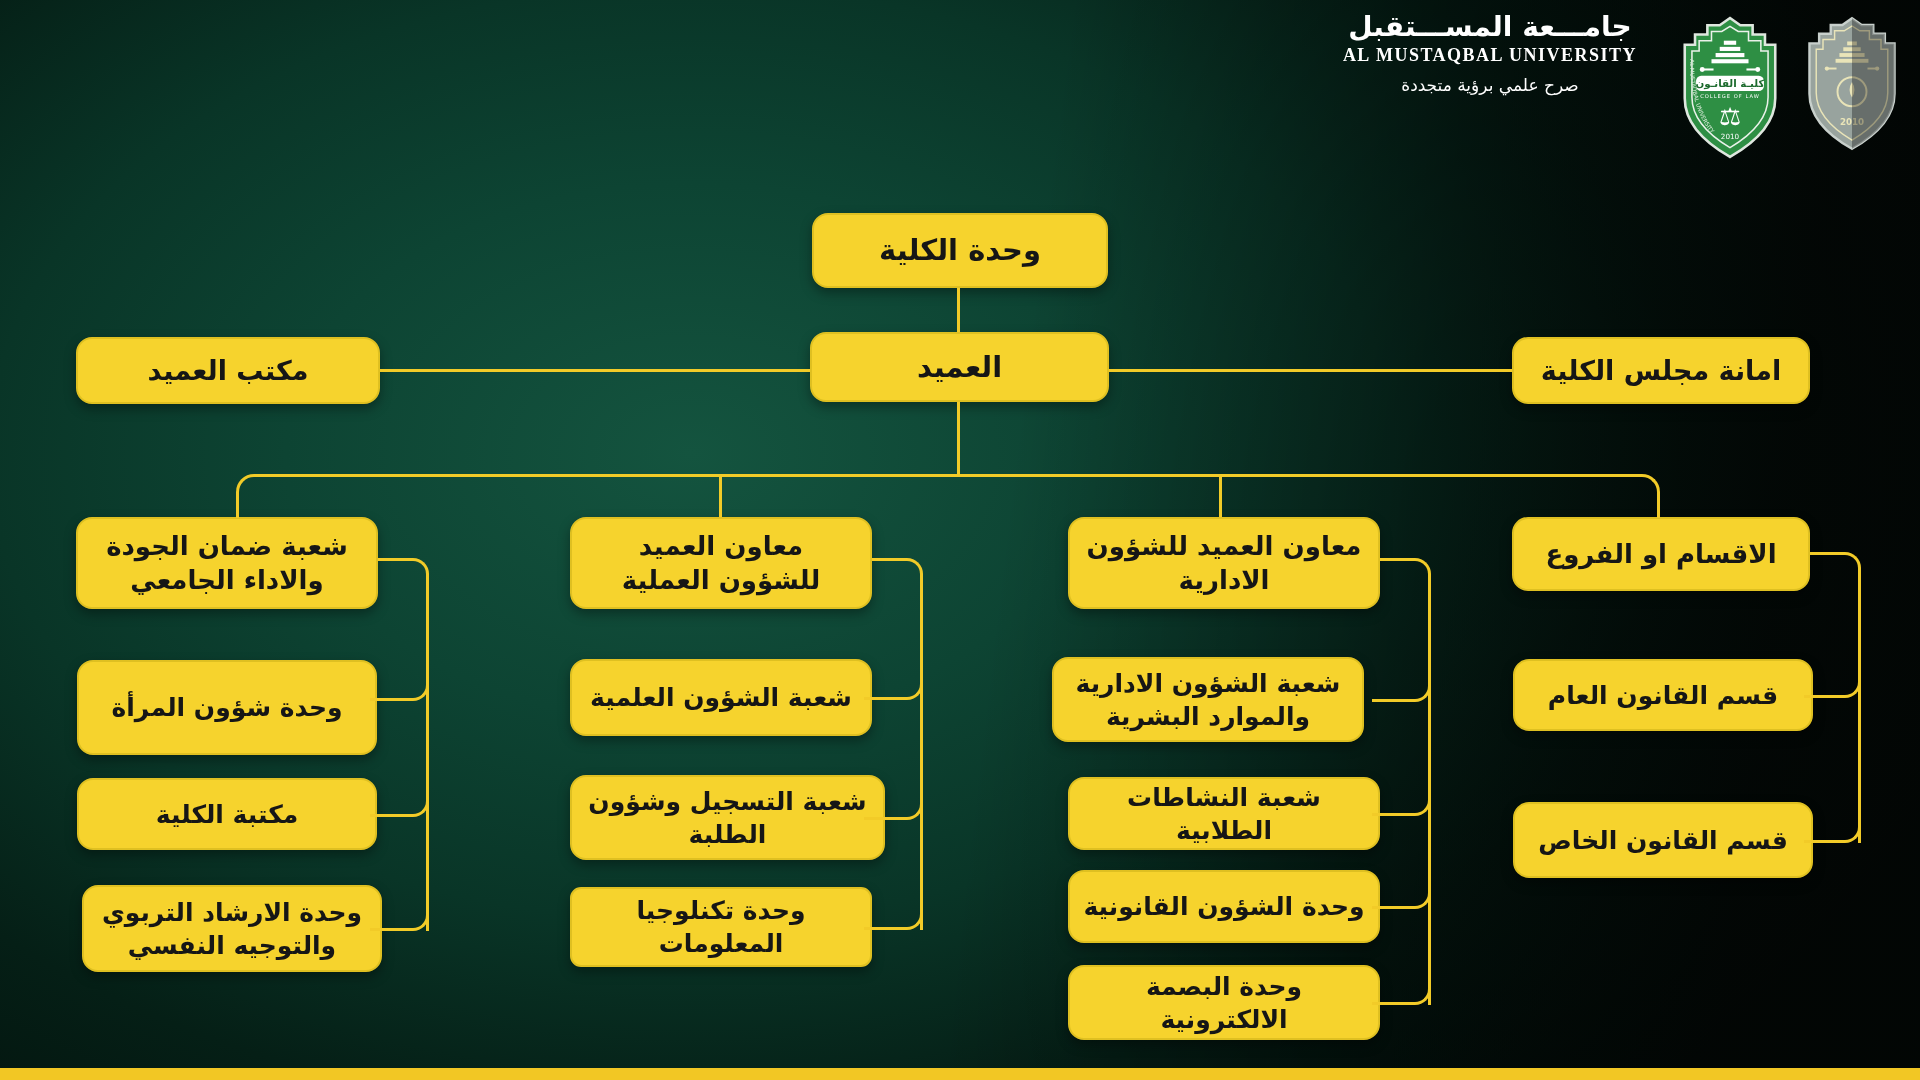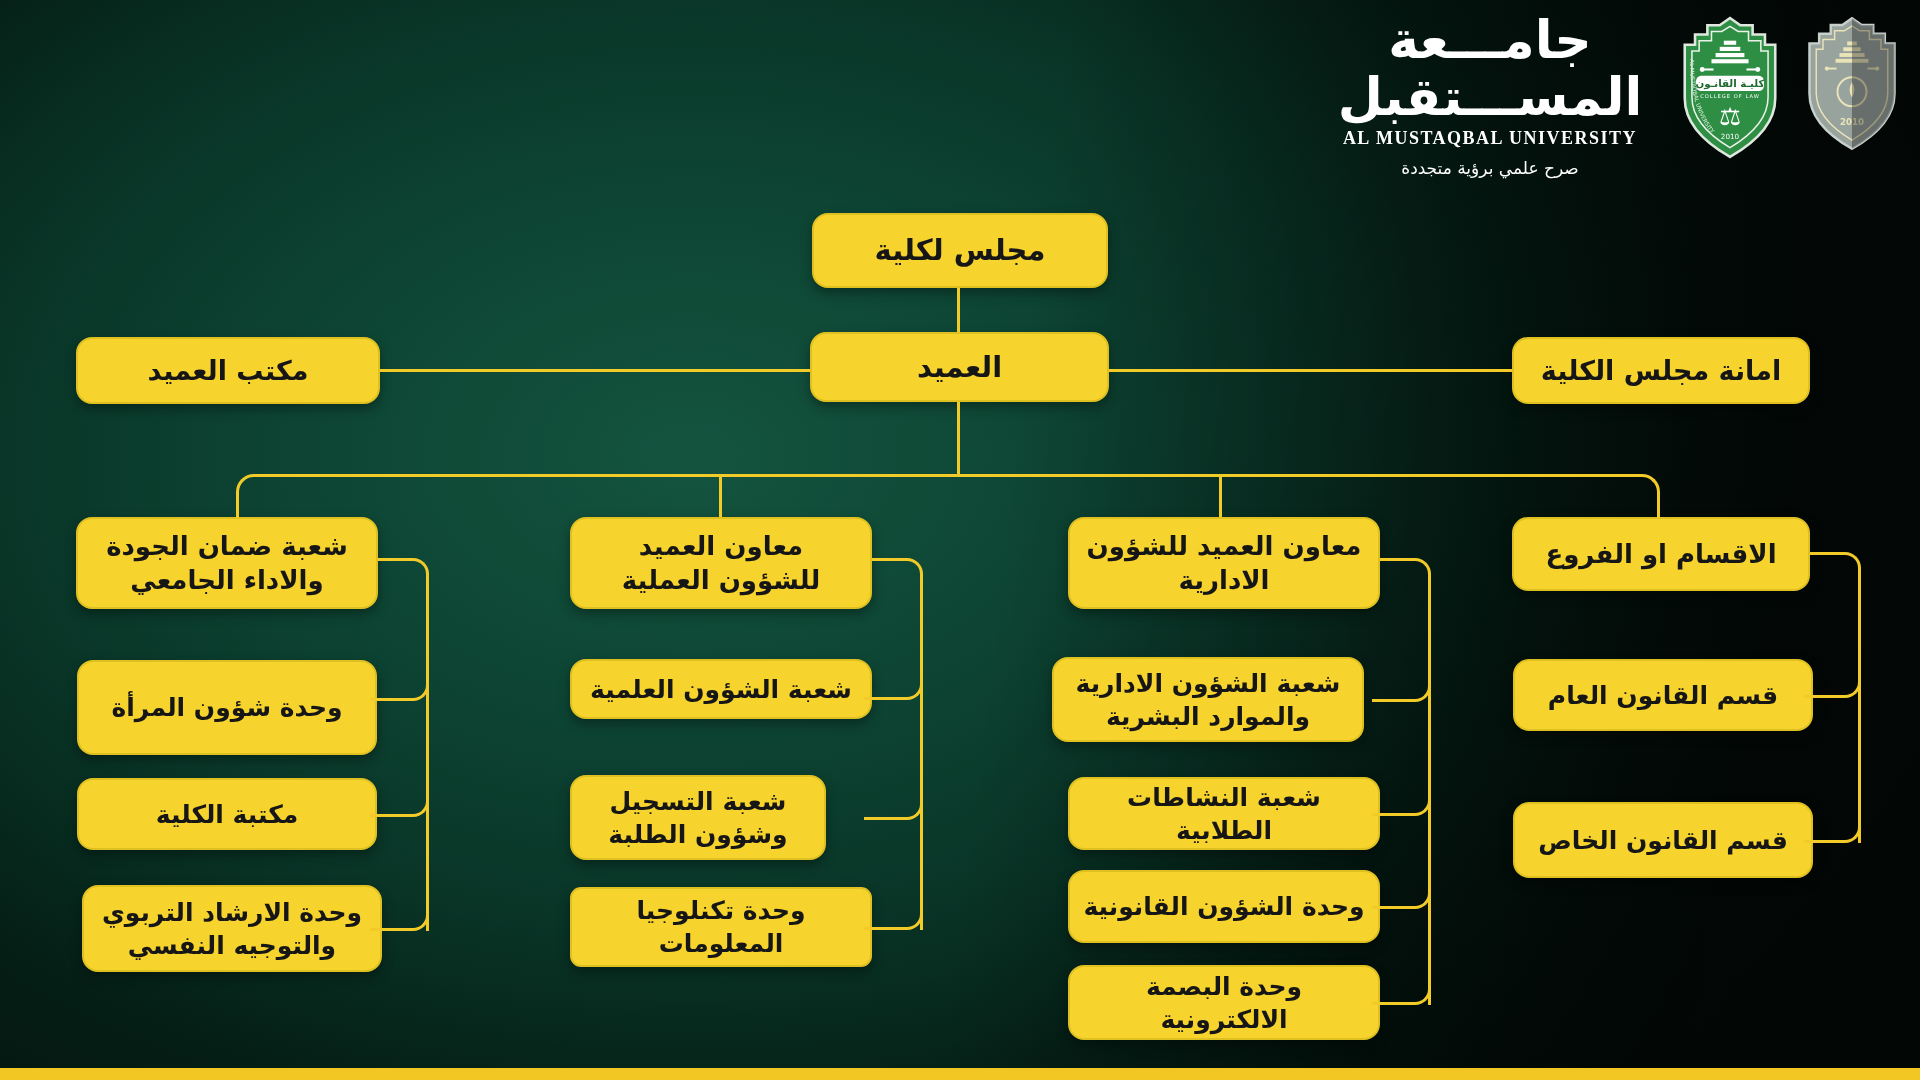--- a/index.html
+++ b/index.html
@@ -32,21 +32,21 @@
     position:absolute;background:transparent;border:0 solid #F2CB28;
     border-bottom-width:3px;border-right-width:3px;border-bottom-right-radius:16px;
     box-sizing:border-box;
   }
   .page-title{
     position:absolute;left:400px;top:120px;width:1120px;text-align:center;
     color:#F7D434;font-size:45px;direction:rtl;
     text-shadow:0 0 10px rgba(255,225,80,0.85),0 0 26px rgba(255,210,40,0.45);
   }
   .logo-text{position:absolute;left:1320px;top:12px;width:340px;text-align:center;color:#ffffff;}
-  .logo-ar{font-size:52px;font-weight:bold;direction:rtl;line-height:1.1;}
+  .logo-ar{font-size:28px;font-weight:bold;direction:rtl;line-height:1.1;}
   .logo-en{font-family:"Liberation Serif",serif;font-size:18px;font-weight:bold;letter-spacing:1.5px;margin-top:2px;}
   .logo-tag{font-size:17px;direction:rtl;margin-top:9px;}
   .bottom-bar{position:absolute;left:0;top:1068px;width:1920px;height:12px;background:#F2C724;}
   .f29{font-size:29px;} .f27{font-size:27px;} .f26{font-size:26px;} .f25{font-size:25px;}
   svg{position:absolute;}
 </style>
 </head>
 <body>
 
 <div class="stage">
@@ -96,36 +96,36 @@
       <circle cx="86" cy="54" r="2.2"></circle>
         <rect x="76" y="53" width="9" height="2"></rect>
     </g>
     <circle cx="60" cy="78" r="15" fill="none" stroke="#e9e4b8" stroke-width="2"></circle>
     <path d="M60 68 Q65 76 60 84 Q55 76 60 68 Z" fill="#e9e4b8"></path>
     <text x="60" y="112" text-anchor="middle" font-size="9" font-weight="bold" fill="#e9e4b8">2010</text>
     <path d="M60 2 L70 9 H82 V18 H94 V28 H104 V80 Q104 112 60 137 L60 2 Z" fill="rgba(0,0,0,0.32)"></path>
   </svg>
 
 
-  <div class="node f29" style="left:812px;top:213px;width:296px;height:75px;">مجلس لكلية</div>
+  <div class="node f29" style="left:812px;top:213px;width:296px;height:75px;">وحدة الكلية</div>
   <div class="node f29" style="left:810px;top:332px;width:299px;height:70px;">العميد</div>
   <div class="node f27" style="left:76px;top:337px;width:304px;height:67px;">مكتب العميد</div>
   <div class="node f27" style="left:1512px;top:337px;width:298px;height:67px;border-radius:16px;">امانة مجلس الكلية</div>
 
   <div class="node f26" style="left:76px;top:517px;width:302px;height:92px;">شعبة ضمان الجودة والاداء الجامعي</div>
   <div class="node f26" style="left:570px;top:517px;width:302px;height:92px;">معاون العميد للشؤون العملية</div>
   <div class="node f26" style="left:1068px;top:517px;width:312px;height:92px;">معاون العميد للشؤون الادارية</div>
   <div class="node f26" style="left:1512px;top:517px;width:298px;height:74px;">الاقسام او الفروع</div>
 
   <div class="node f25" style="left:77px;top:660px;width:300px;height:95px;">وحدة شؤون المرأة</div>
   <div class="node f25" style="left:77px;top:778px;width:300px;height:72px;">مكتبة الكلية</div>
   <div class="node f25" style="left:82px;top:885px;width:300px;height:87px;">وحدة الارشاد التربوي والتوجيه النفسي</div>
 
-  <div class="node f25" style="left:570px;top:659px;width:302px;height:60px;">شعبة الشؤون العلمية</div>
-  <div class="node f25" style="left:570px;top:775px;width:256px;height:85px;">شعبة التسجيل وشؤون الطلبة</div>
+  <div class="node f25" style="left:570px;top:659px;width:302px;height:77px;">شعبة الشؤون العلمية</div>
+  <div class="node f25" style="left:570px;top:775px;width:315px;height:85px;">شعبة التسجيل وشؤون الطلبة</div>
   <div class="node f25" style="left:570px;top:887px;width:302px;height:80px;border-radius:11px;">وحدة تكنلوجيا المعلومات</div>
 
   <div class="node f25" style="left:1052px;top:657px;width:312px;height:85px;">شعبة الشؤون الادارية والموارد البشرية</div>
   <div class="node f25" style="left:1068px;top:777px;width:312px;height:73px;">شعبة النشاطات الطلابية</div>
   <div class="node f25" style="left:1068px;top:870px;width:312px;height:73px;">وحدة الشؤون القانونية</div>
   <div class="node f25" style="left:1068px;top:965px;width:312px;height:75px;">وحدة البصمة الالكترونية</div>
 
   <div class="node f25" style="left:1513px;top:659px;width:300px;height:72px;">قسم القانون العام</div>
   <div class="node f25" style="left:1513px;top:802px;width:300px;height:76px;">قسم القانون الخاص</div>
 

